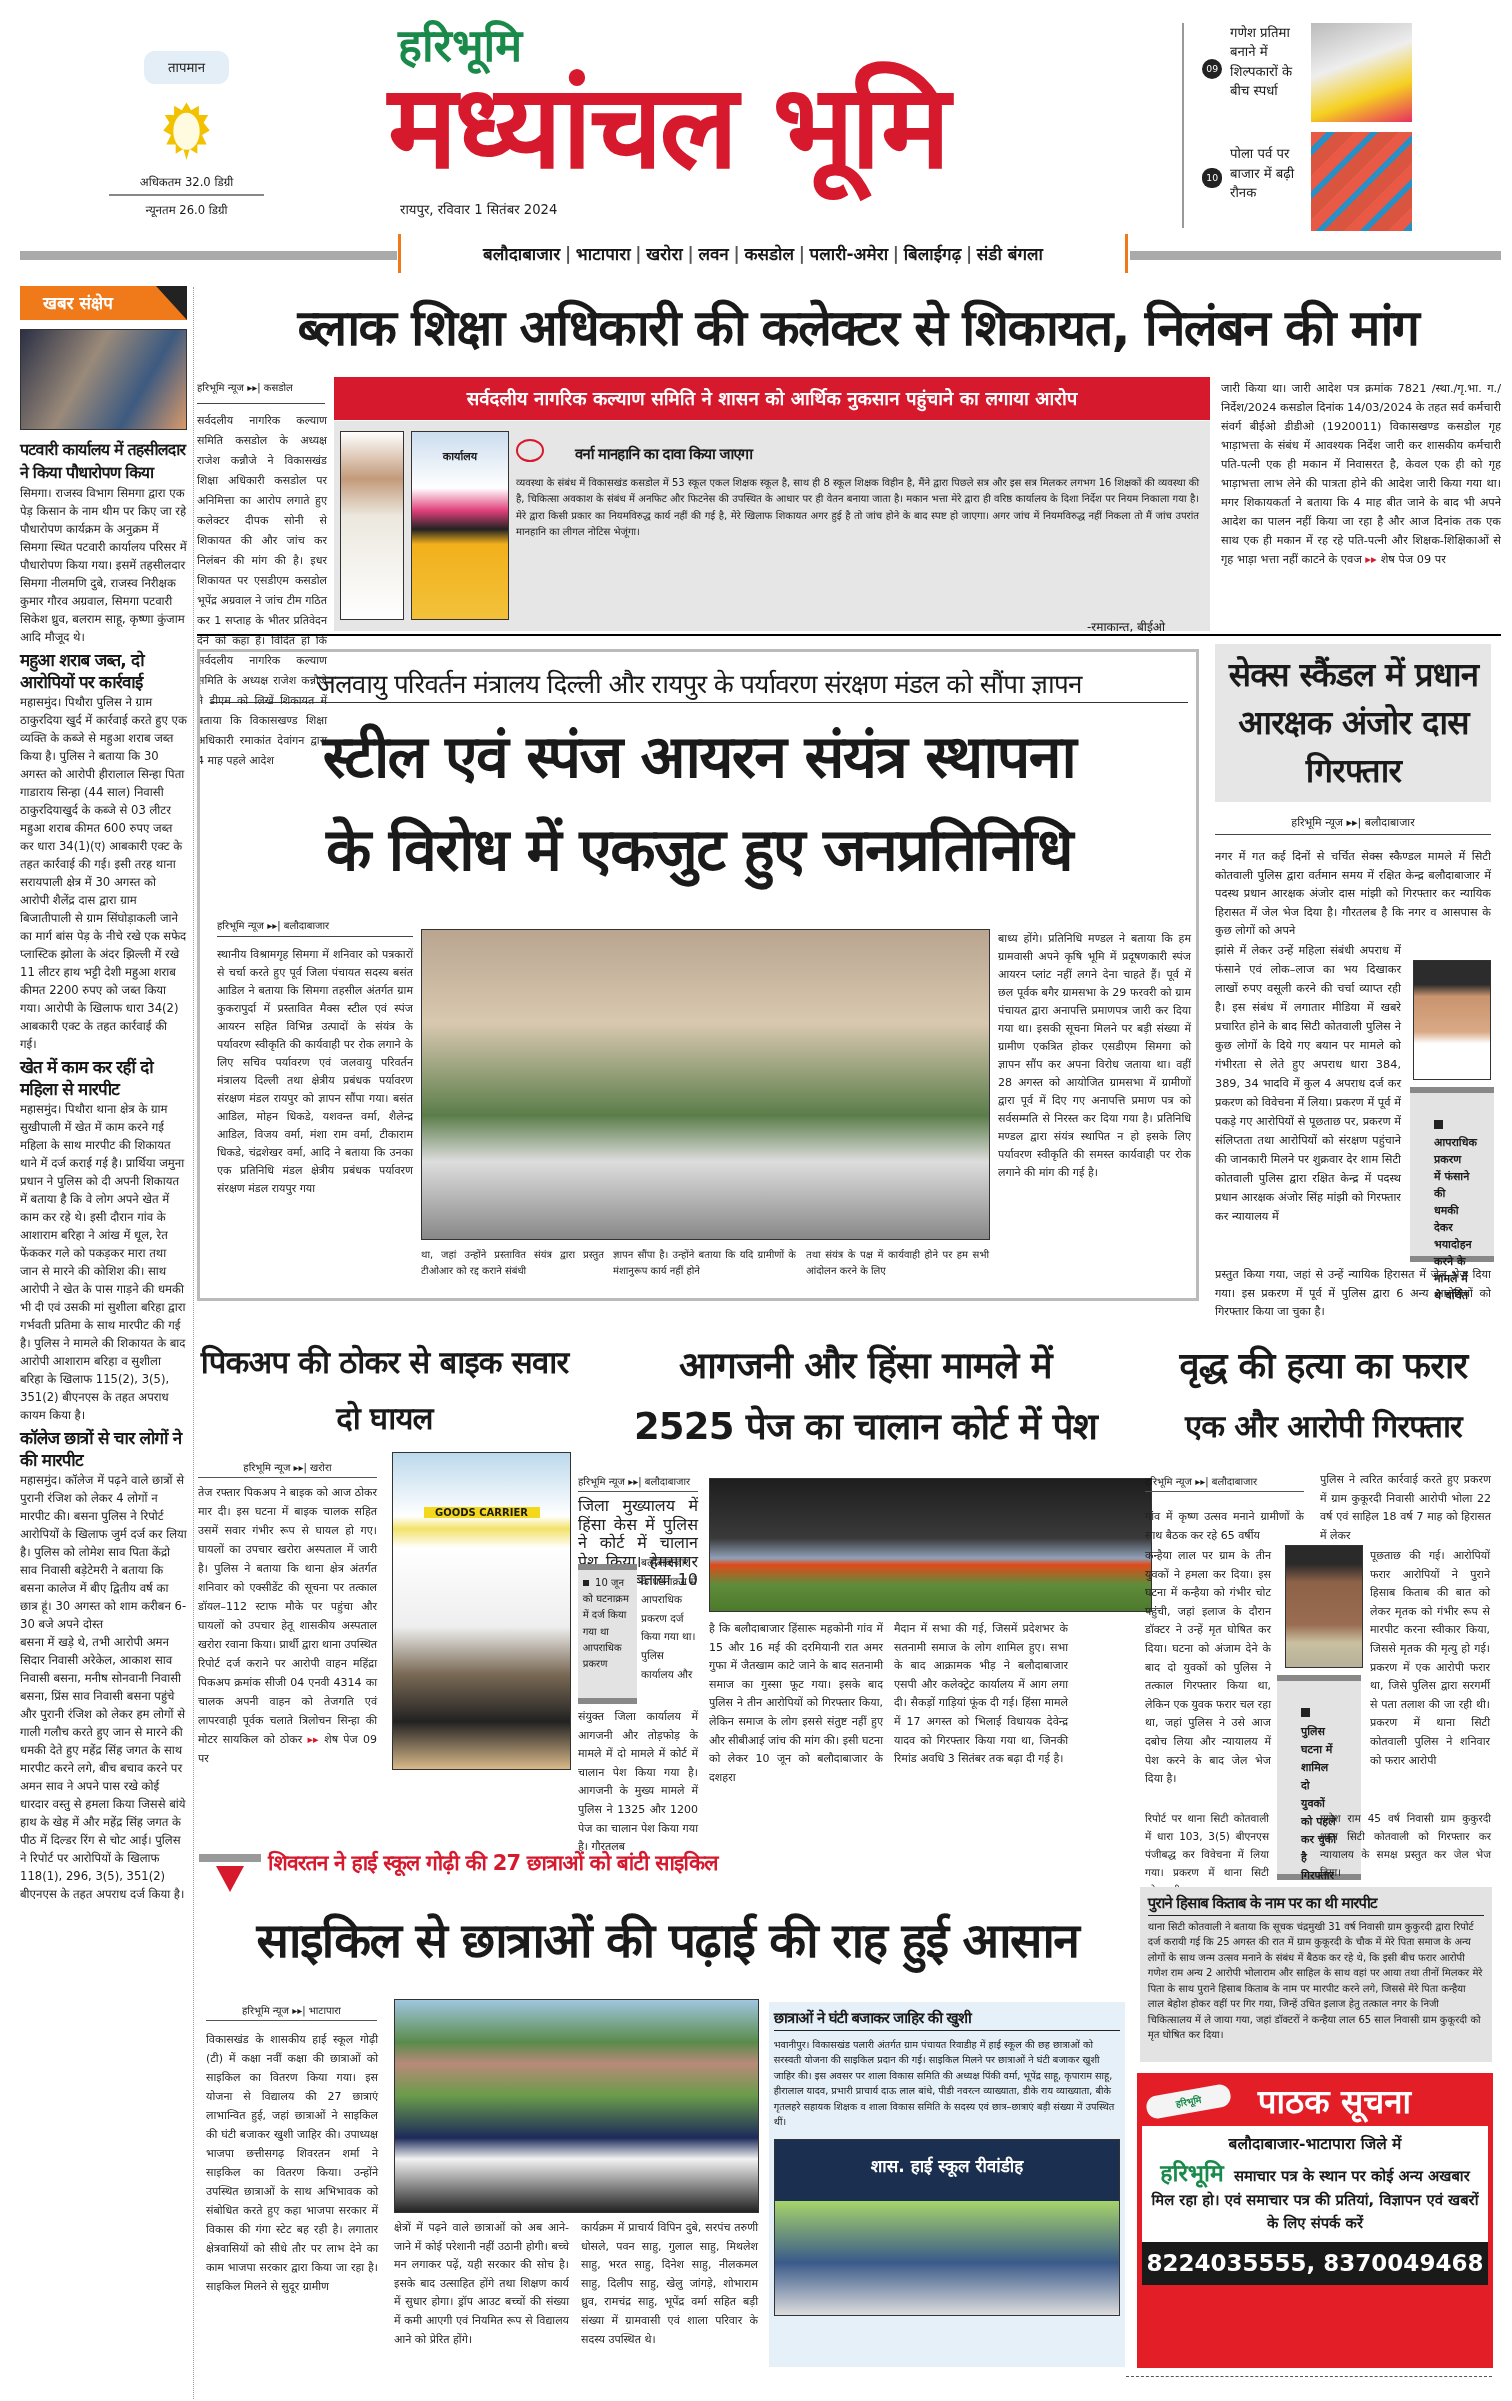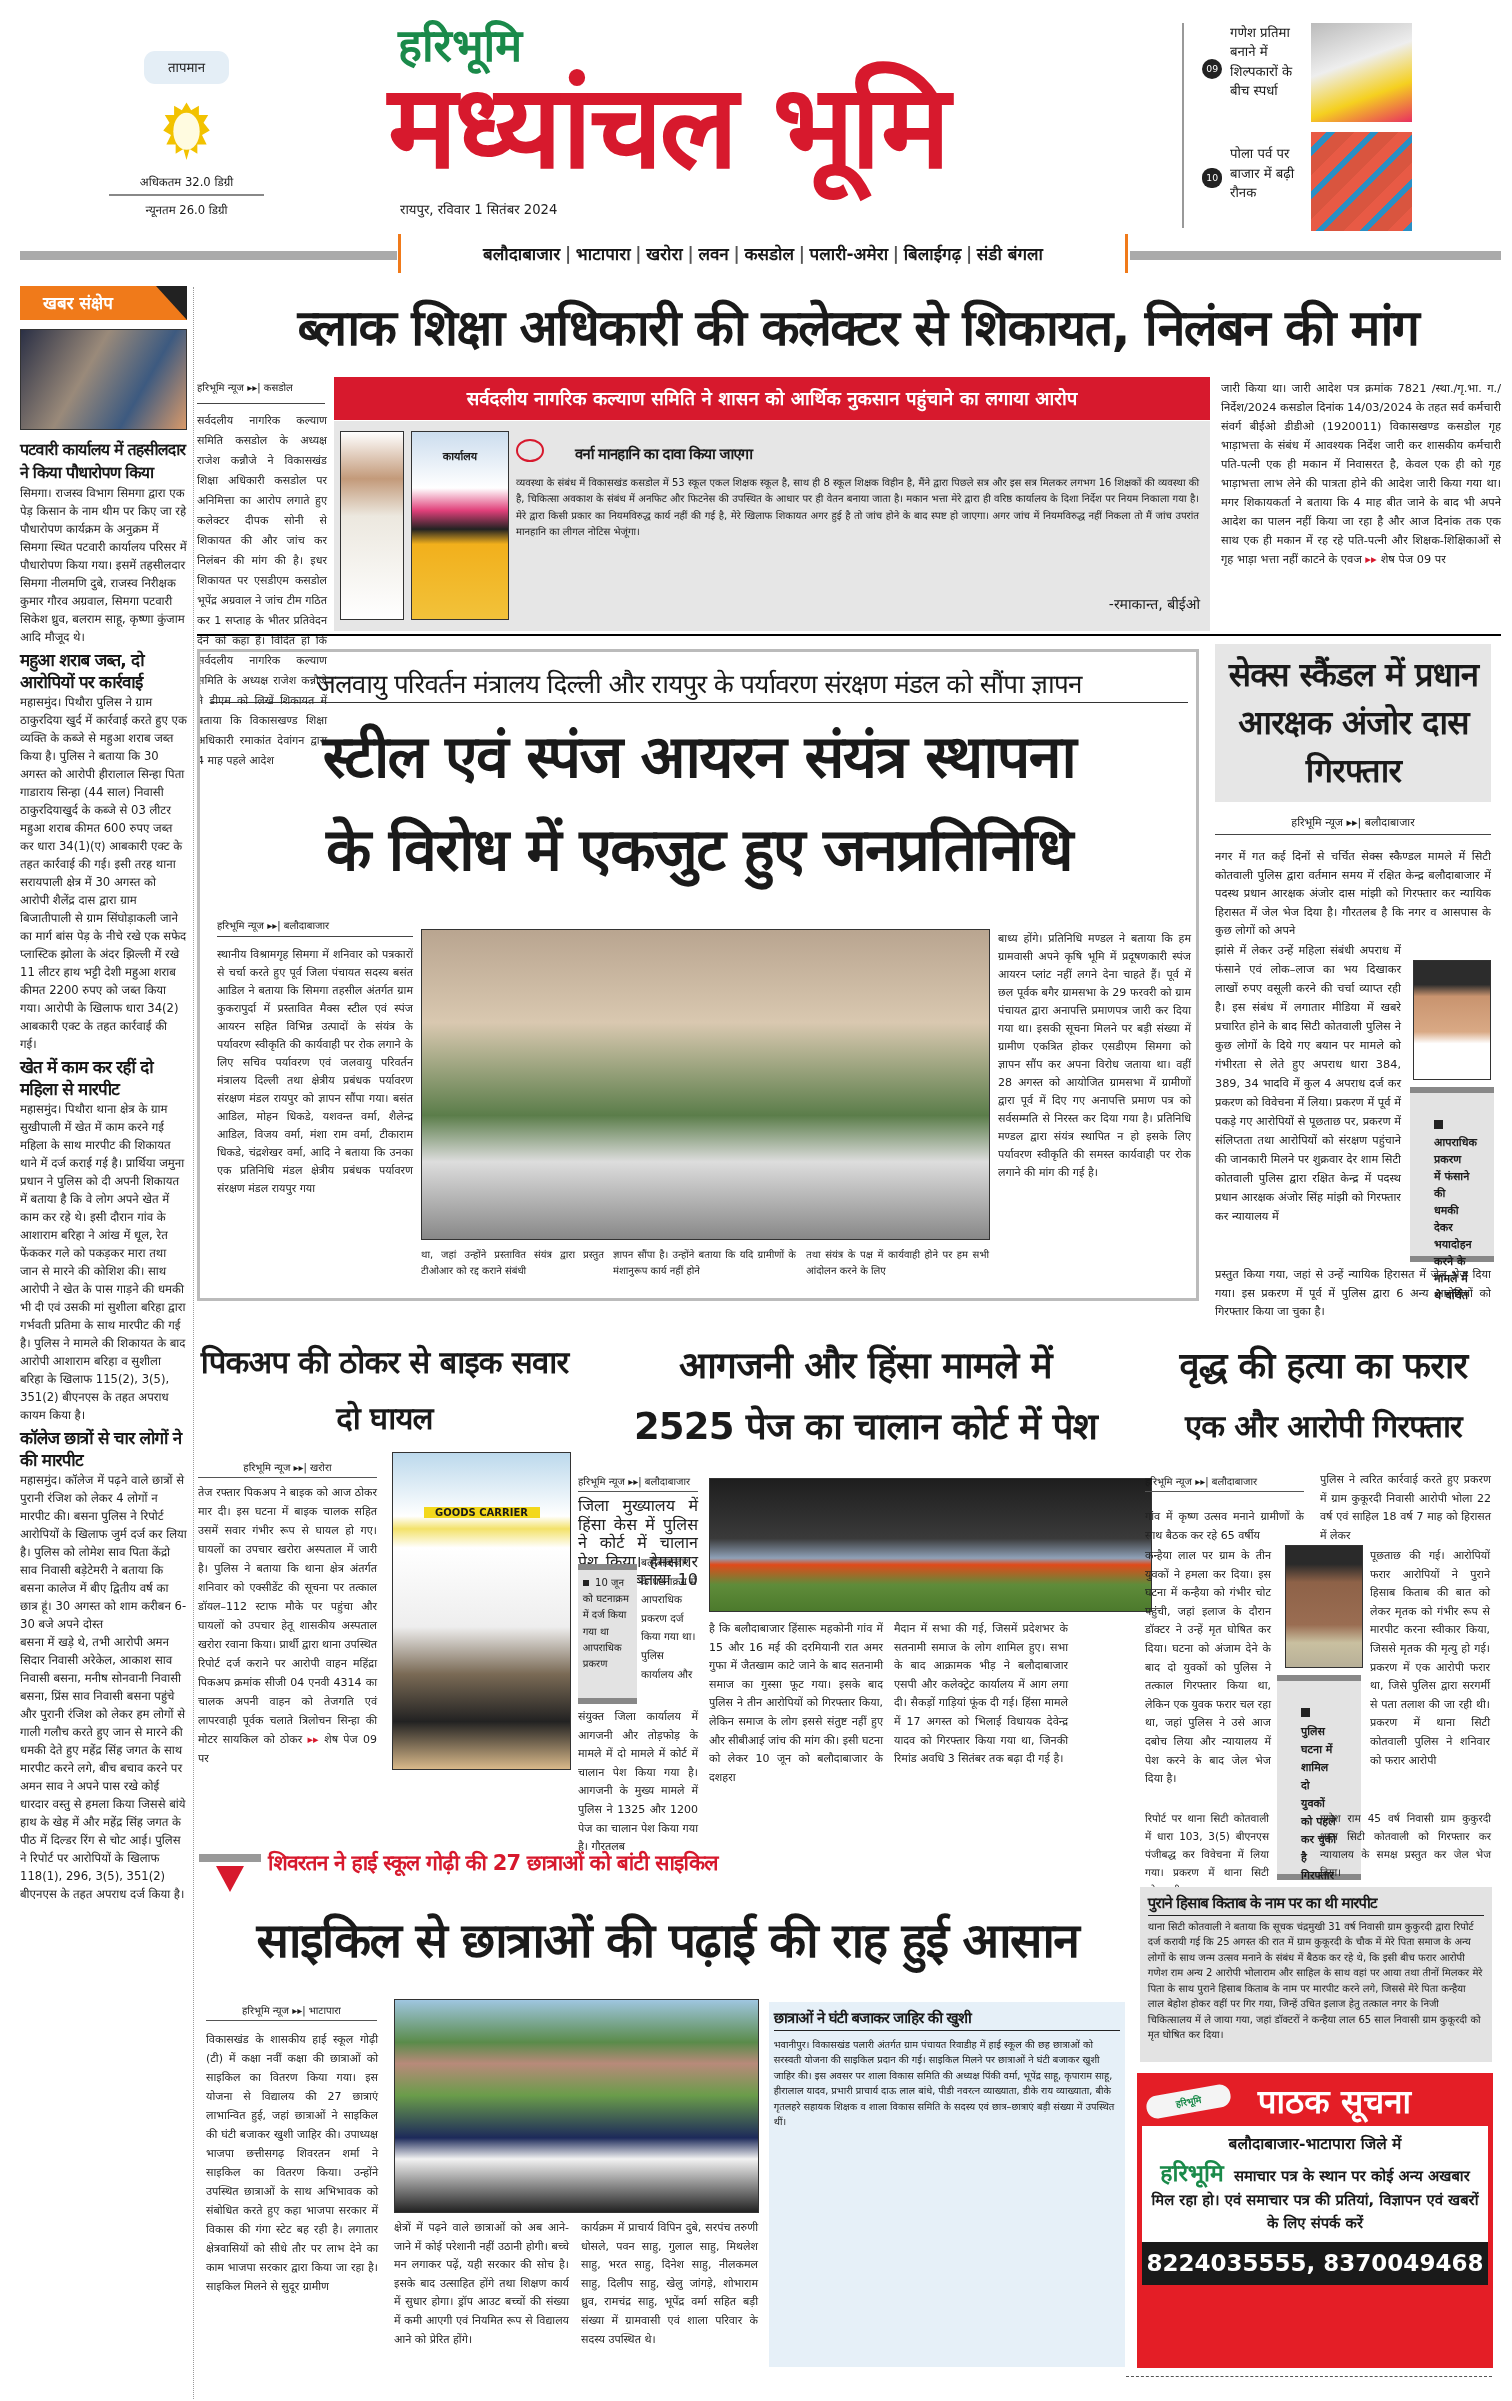--- a/index.html
+++ b/index.html
@@ -92,21 +92,21 @@
 
 <div class="abs" style="left:334px;top:377px;width:876px;height:43px;background:#d7192d;color:#fff;font-weight:bold;font-size:18.6px;line-height:43px;text-align:center;">सर्वदलीय नागरिक कल्याण समिति ने शासन को आर्थिक नुकसान पहुंचाने का लगाया आरोप</div>
 <div class="abs" style="left:334px;top:421px;width:876px;height:210px;background:#e6e6e6;"></div>
 <div class="abs photo" style="left:340px;top:431px;width:64px;height:189px;background:linear-gradient(180deg,#fff 0,#c39a7a 25%,#ece8df 45%,#fff 100%);"></div>
 <div class="abs photo" style="left:411px;top:431px;width:98px;height:189px;background:linear-gradient(180deg,#cde 0,#fff 30%,#e0407a 42%,#222 52%,#f2b01c 60%,#f2c23a 100%);">
   <div style="text-align:center;font-size:11px;font-weight:bold;margin-top:15.5px;">कार्यालय</div>
 </div>
 <div class="abs" style="left:516px;top:439px;width:28px;height:23px;border:2.3px solid #d7192d;border-radius:50%;"></div>
 <div class="abs hl" style="left:575px;top:443px;font-size:14.8px;">वर्ना मानहानि का दावा किया जाएगा</div>
 <div class="abs txt-sm" style="left:516px;top:475px;width:683px;font-size:10px;line-height:16.3px;">व्यवस्था के संबंध में विकासखंड कसडोल में 53 स्कूल एकल शिक्षक स्कूल है, साथ ही 8 स्कूल शिक्षक विहीन है, मैंने द्वारा पिछले सत्र और इस सत्र मिलकर लगभग 16 शिक्षकों की व्यवस्था की है, चिकित्सा अवकाश के संबंध में अनफिट और फिटनेस की उपस्थित के आधार पर ही वेतन बनाया जाता है। मकान भत्ता मेरे द्वारा ही वरिष्ठ कार्यालय के दिशा निर्देश पर नियम निकाला गया है। मेरे द्वारा किसी प्रकार का नियमविरुद्ध कार्य नहीं की गई है, मेरे खिलाफ शिकायत अगर हुई है तो जांच होने के बाद स्पष्ट हो जाएगा। अगर जांच में नियमविरुद्ध नहीं निकला तो मैं जांच उपरांत मानहानि का लीगल नोटिस भेजूंगा।</div>
-<div class="abs" style="left:1087px;top:594px;width:113px;text-align:right;font-size:14px;">-रमाकान्त, बीईओ</div>
+<div class="abs" style="left:1087px;top:618px;width:113px;text-align:left;font-size:12px;">-रमाकान्त, बीईओ</div>
 
 <div class="abs txt" style="left:1221px;top:379px;width:280px;font-size:11.3px;line-height:19px;">
   <span>जारी किया था। जारी आदेश पत्र क्रमांक 7821 /स्था./गृ.भा. ग./निर्देश/2024 कसडोल दिनांक 14/03/2024 के तहत सर्व कर्मचारी संवर्ग बीईओ डीडीओ (1920011) विकासखण्ड कसडोल गृह भाड़ाभत्ता के संबंध में आवश्यक निर्देश जारी कर शासकीय कर्मचारी पति-पत्नी एक ही मकान में निवासरत है, केवल एक ही को गृह भाड़ाभत्ता लाभ लेने की पात्रता होने की आदेश जारी किया गया था। मगर शिकायकर्ता ने बताया कि 4 माह बीत जाने के बाद भी अपने आदेश का पालन नहीं किया जा रहा है और आज दिनांक तक एक साथ एक ही मकान में रह रहे पति-पत्नी और शिक्षक-शिक्षिकाओं से गृह भाड़ा भत्ता नहीं काटने के एवज</span>
   <span style="color:#d7192d;font-weight:bold;"> ▸▸ </span>
   <span>शेष पेज 09 पर</span>
 </div>
 <div class="abs sep" style="left:197px;top:634px;width:1304px;"></div>
 
 <div class="abs" style="left:197px;top:649px;width:1002px;height:652px;border:3.1px solid #bbb;"></div>
 <div class="abs hl" style="left:210px;top:666px;width:978px;font-size:26px;line-height:36px;text-align:center;border-bottom:1.6px solid #333;font-weight:normal;">जलवायु परिवर्तन मंत्रालय दिल्ली और रायपुर के पर्यावरण संरक्षण मंडल को सौंपा ज्ञापन</div>
@@ -194,20 +194,23 @@
   <span>हरिभूमि न्यूज</span><span> ▸▸| </span><span>भाटापारा</span>
 </div>
 <div class="abs txt" style="left:206px;top:2030px;width:172px;font-size:11px;line-height:19px;">विकासखंड के शासकीय हाई स्कूल गोढ़ी (टी) में कक्षा नवीं कक्षा की छात्राओं को साइकिल का वितरण किया गया। इस योजना से विद्यालय की 27 छात्राएं लाभान्वित हुई, जहां छात्राओं ने साइकिल की घंटी बजाकर खुशी जाहिर की। उपाध्यक्ष भाजपा छत्तीसगढ़ शिवरतन शर्मा ने साइकिल का वितरण किया। उन्होंने उपस्थित छात्राओं के साथ अभिभावक को संबोधित करते हुए कहा भाजपा सरकार में विकास की गंगा स्टेट बह रही है। लगातार क्षेत्रवासियों को सीधे तौर पर लाभ देने का काम भाजपा सरकार द्वारा किया जा रहा है। साइकिल मिलने से सुदूर ग्रामीण</div>
 <div class="abs photo" style="left:394px;top:1999px;width:365px;height:214px;background:linear-gradient(180deg,#9fc6e0 0,#5a8b4a 20%,#b88a7a 30%,#6a9c4a 45%,#1d2a5a 65%,#f2f2f2 75%,#222 100%);"></div>
 <div class="abs txt" style="left:394px;top:2219px;width:175px;font-size:11px;line-height:18.6px;">क्षेत्रों में पढ़ने वाले छात्राओं को अब आने-जाने में कोई परेशानी नहीं उठानी होगी। बच्चे मन लगाकर पढ़ें, यही सरकार की सोच है। इसके बाद उत्साहित होंगे तथा शिक्षण कार्य में सुधार होगा। ड्रॉप आउट बच्चों की संख्या में कमी आएगी एवं नियमित रूप से विद्यालय आने को प्रेरित होंगे।</div>
 <div class="abs txt" style="left:581px;top:2219px;width:177px;font-size:11px;line-height:18.6px;">कार्यक्रम में प्राचार्य विपिन दुबे, सरपंच तरुणी धोसले, पवन साहु, गुलाल साहु, मिथलेश साहु, भरत साहु, दिनेश साहु, नीलकमल साहु, दिलीप साहु, खेलु जांगड़े, शोभाराम ध्रुव, रामचंद्र साहु, भूपेंद्र वर्मा सहित बड़ी संख्या में ग्रामवासी एवं शाला परिवार के सदस्य उपस्थित थे।</div>
 
 <div class="abs" style="left:769px;top:2002px;width:356px;height:365px;background:#e6f0f8;padding:4.7px;">
   <div class="hl" style="font-size:14.8px;border-bottom:1.6px solid #222;padding-bottom:3.1px;">छात्राओं ने घंटी बजाकर जाहिर की खुशी</div>
   <div class="txt-sm" style="font-size:9.7px;line-height:15.5px;margin-top:6.2px;text-align:left;">भवानीपुर। विकासखंड पलारी अंतर्गत ग्राम पंचायत रिवाडीह में हाई स्कूल की छह छात्राओं को सरस्वती योजना की साइकिल प्रदान की गई। साइकिल मिलने पर छात्राओं ने घंटी बजाकर खुशी जाहिर की। इस अवसर पर शाला विकास समिति की अध्यक्ष पिंकी वर्मा, भूपेंद्र साहू, कृपाराम साहू, हीरालाल यादव, प्रभारी प्राचार्य दाऊ लाल बांधे, पीडी नवरत्न व्याख्याता, डीके राय व्याख्याता, बीके गृतलहरे सहायक शिक्षक व शाला विकास समिति के सदस्य एवं छात्र–छात्राएं बड़ी संख्या में उपस्थित थीं।</div>
+  <div class="photo" style="margin-top:9.3px;height:177px;background:linear-gradient(180deg,#1b3050 0,#1b3050 35%,#a6d36a 35%,#3a5a8a 70%,#ddd 100%);">
+    <div style="color:#fff;font-weight:bold;text-align:center;font-size:17px;padding-top:14px;">शास. हाई स्कूल रीवांडीह</div>
+  </div>
 </div>
 
 <div class="abs" style="left:1137px;top:2073px;width:356px;height:295px;background:#e41e26;padding:4.7px;">
   <div style="height:48px;position:relative;">
     <div style="position:absolute;left:4.7px;top:12.4px;width:85px;height:23px;background:#f4f4f4;border-radius:11px;transform:rotate(-10deg);color:#1a8a4a;font-size:9.3px;font-weight:bold;text-align:center;line-height:23px;">हरिभूमि</div>
     <div style="position:absolute;left:116px;top:0;color:#fff;font-size:33px;font-weight:bold;line-height:48px;">पाठक सूचना</div>
   </div>
   <div style="background:#fff;padding:7.8px 6.2px;text-align:center;">
     <div style="font-weight:bold;font-size:15.5px;line-height:23px;">बलौदाबाजार-भाटापारा जिले में</div>
     <div style="display:inline-block;font-weight:bold;font-size:23px;color:#1a8a4a;margin-right:6.2px;">हरिभूमि</div>

